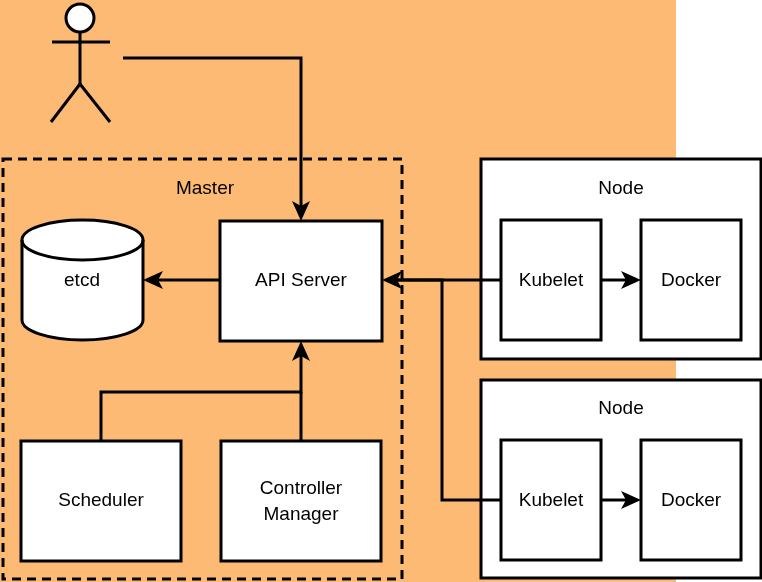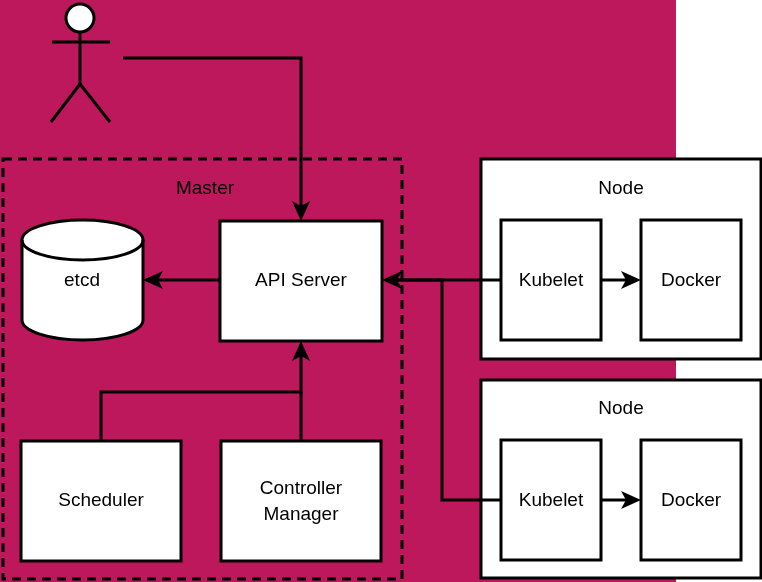--- a/index.html
+++ b/index.html
@@ -11,21 +11,21 @@
   body {
     width: 762px;
     height: 582px;
     overflow: hidden;
     font-family: "Liberation Sans", sans-serif;
   }
   #diagram-root {
     position: relative;
     width: 676px;
     height: 582px;
-    background: #be185d;
+    background: #fdba74;
   }
   svg#k8s-diagram {
     display: block;
     width: 762px;
     height: 582px;
   }
   .shape-stroke {
     fill: none;
     stroke: #000000;
     stroke-width: 3;

